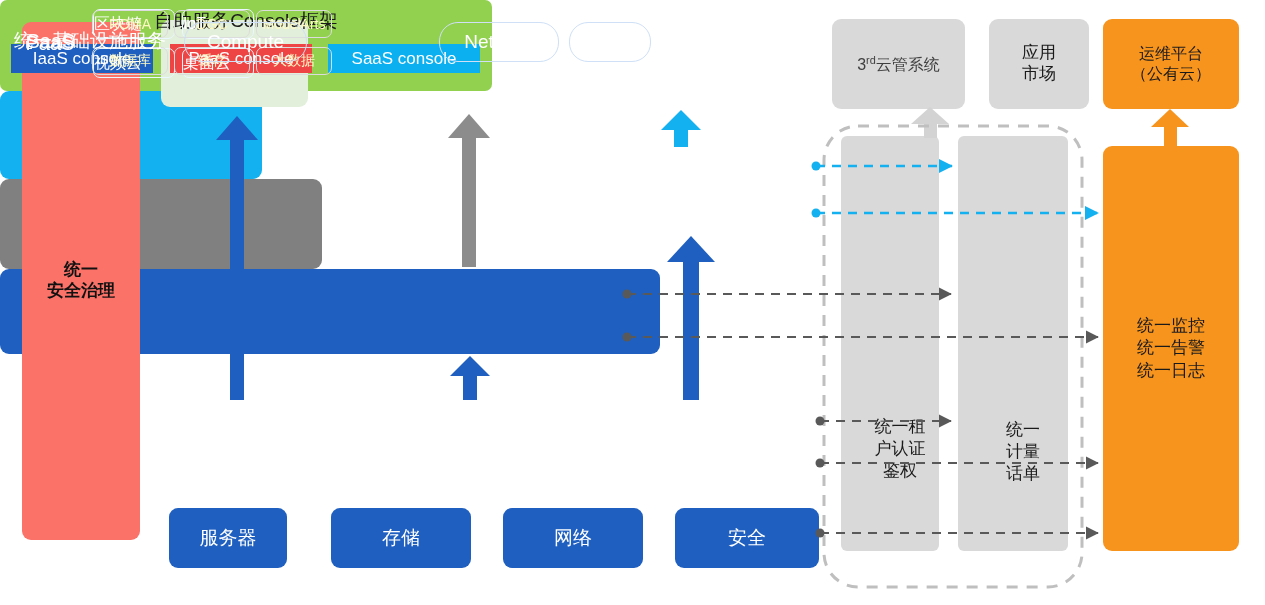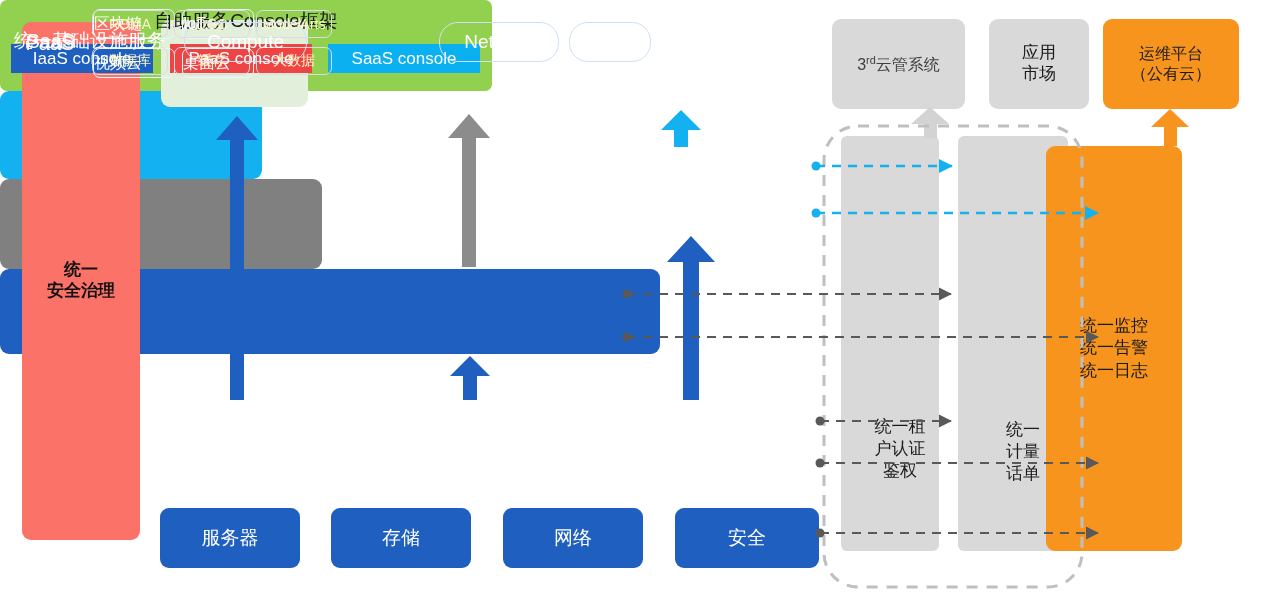--- a/index.html
+++ b/index.html
@@ -49,35 +49,35 @@
   .infra{left:159px;top:400px;width:660px;height:85px;background:#1f5fc0;border-radius:9px;display:block;}
   .infra-label{position:absolute;left:14px;top:28px;color:#fff;font-size:19px;}
   .i-tile{position:absolute;top:22px;height:38px;border:1.6px solid #cfe0f7;border-radius:19px;color:#fff;font-size:19px;display:flex;align-items:center;justify-content:center;}
   .it1{left:184px;width:121px;}
   .it2{left:317px;width:110px;}
   .it3{left:439px;width:118px;}
   .it4{left:569px;width:80px;}
 
   
   .hw{top:508px;height:60px;background:#1f5fc0;border-radius:9px;color:#fff;font-size:19px;}
-  .hw1{left:160px;width:140px;}
+  .hw1{left:169px;width:118px;}
   .hw2{left:331px;width:140px;}
   .hw3{left:503px;width:140px;}
   .hw4{left:675px;width:144px;}
 
   
   .gcol{background:#d9d9d9;border-radius:6px;top:136px;height:415px;padding-left:20px;}
   .gcol1{left:841px;width:98px;}
   .gcol2{left:958px;width:110px;}
   .gcol-txt{position:absolute;width:100%;text-align:center;color:#1a1a1a;font-size:17px;line-height:1.28;}
   .gt1{top:280px;}
   .gt2{top:283px;}
 
   
-  .ops-side{left:1046px;top:146px;width:136px;height:405px;background:#f7941e;border-radius:9px;color:#1a1a1a;font-size:17px;line-height:1.32;}
+  .ops-side{left:1103px;top:146px;width:136px;height:405px;background:#f7941e;border-radius:9px;color:#1a1a1a;font-size:17px;line-height:1.32;}
 </style>
 </head>
 <body>
 
 <div id="stage">
 
   <div class="box red-panel">
     <div>
       <div>统一</div>
       <div>安全治理</div>

